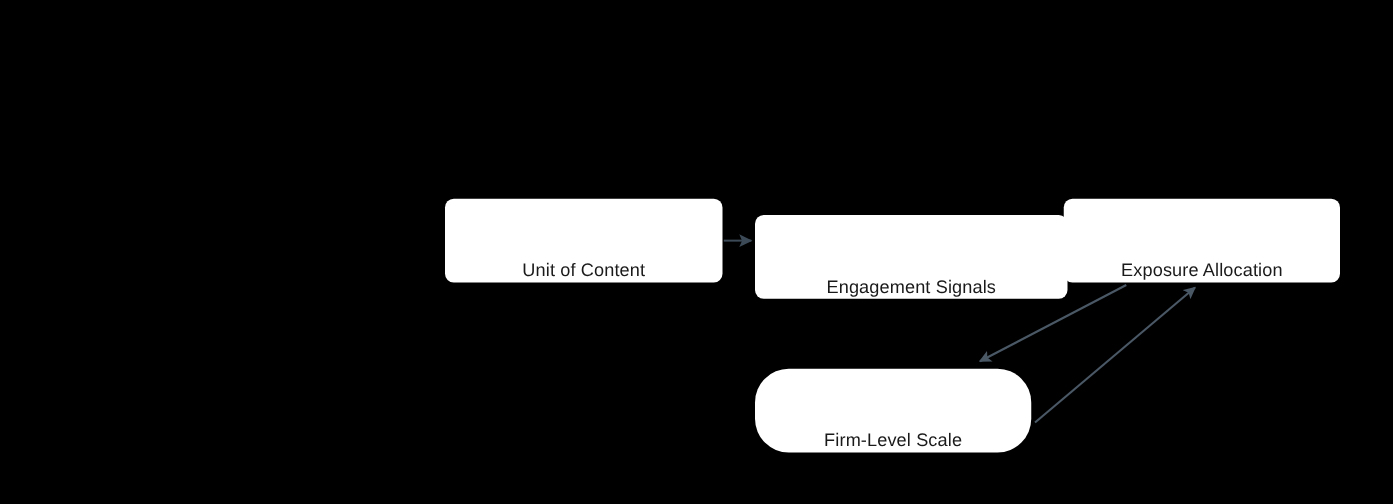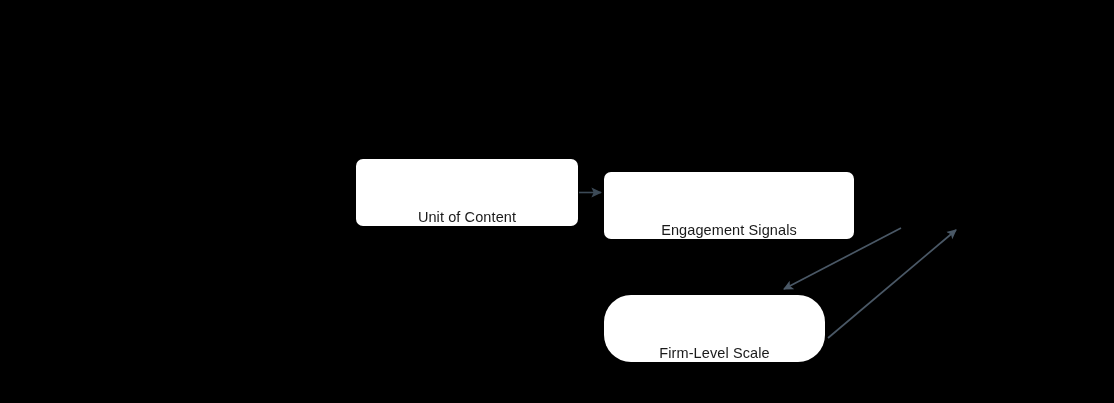--- a/index.html
+++ b/index.html
@@ -71,18 +71,21 @@
   </svg>
 
   <div class="node" style="left:356px; top:159px; width:222px; height:67px;">
     <span class="node-label">Unit of Content</span>
   </div>
 
   <div class="node" style="left:604px; top:172px; width:250px; height:67px;">
     <span class="node-label">Engagement Signals</span>
   </div>
 
+  <div class="node" style="left:851px; top:159px; width:221px; height:67px;">
+    <span class="node-label">Exposure Allocation</span>
+  </div>
 
   <div class="node" style="left:604px; top:295px; width:221px; height:67px;border-radius:27px;">
     <span class="node-label">Firm-Level Scale</span>
   </div>
 
 </div>
 
 </body></html>

